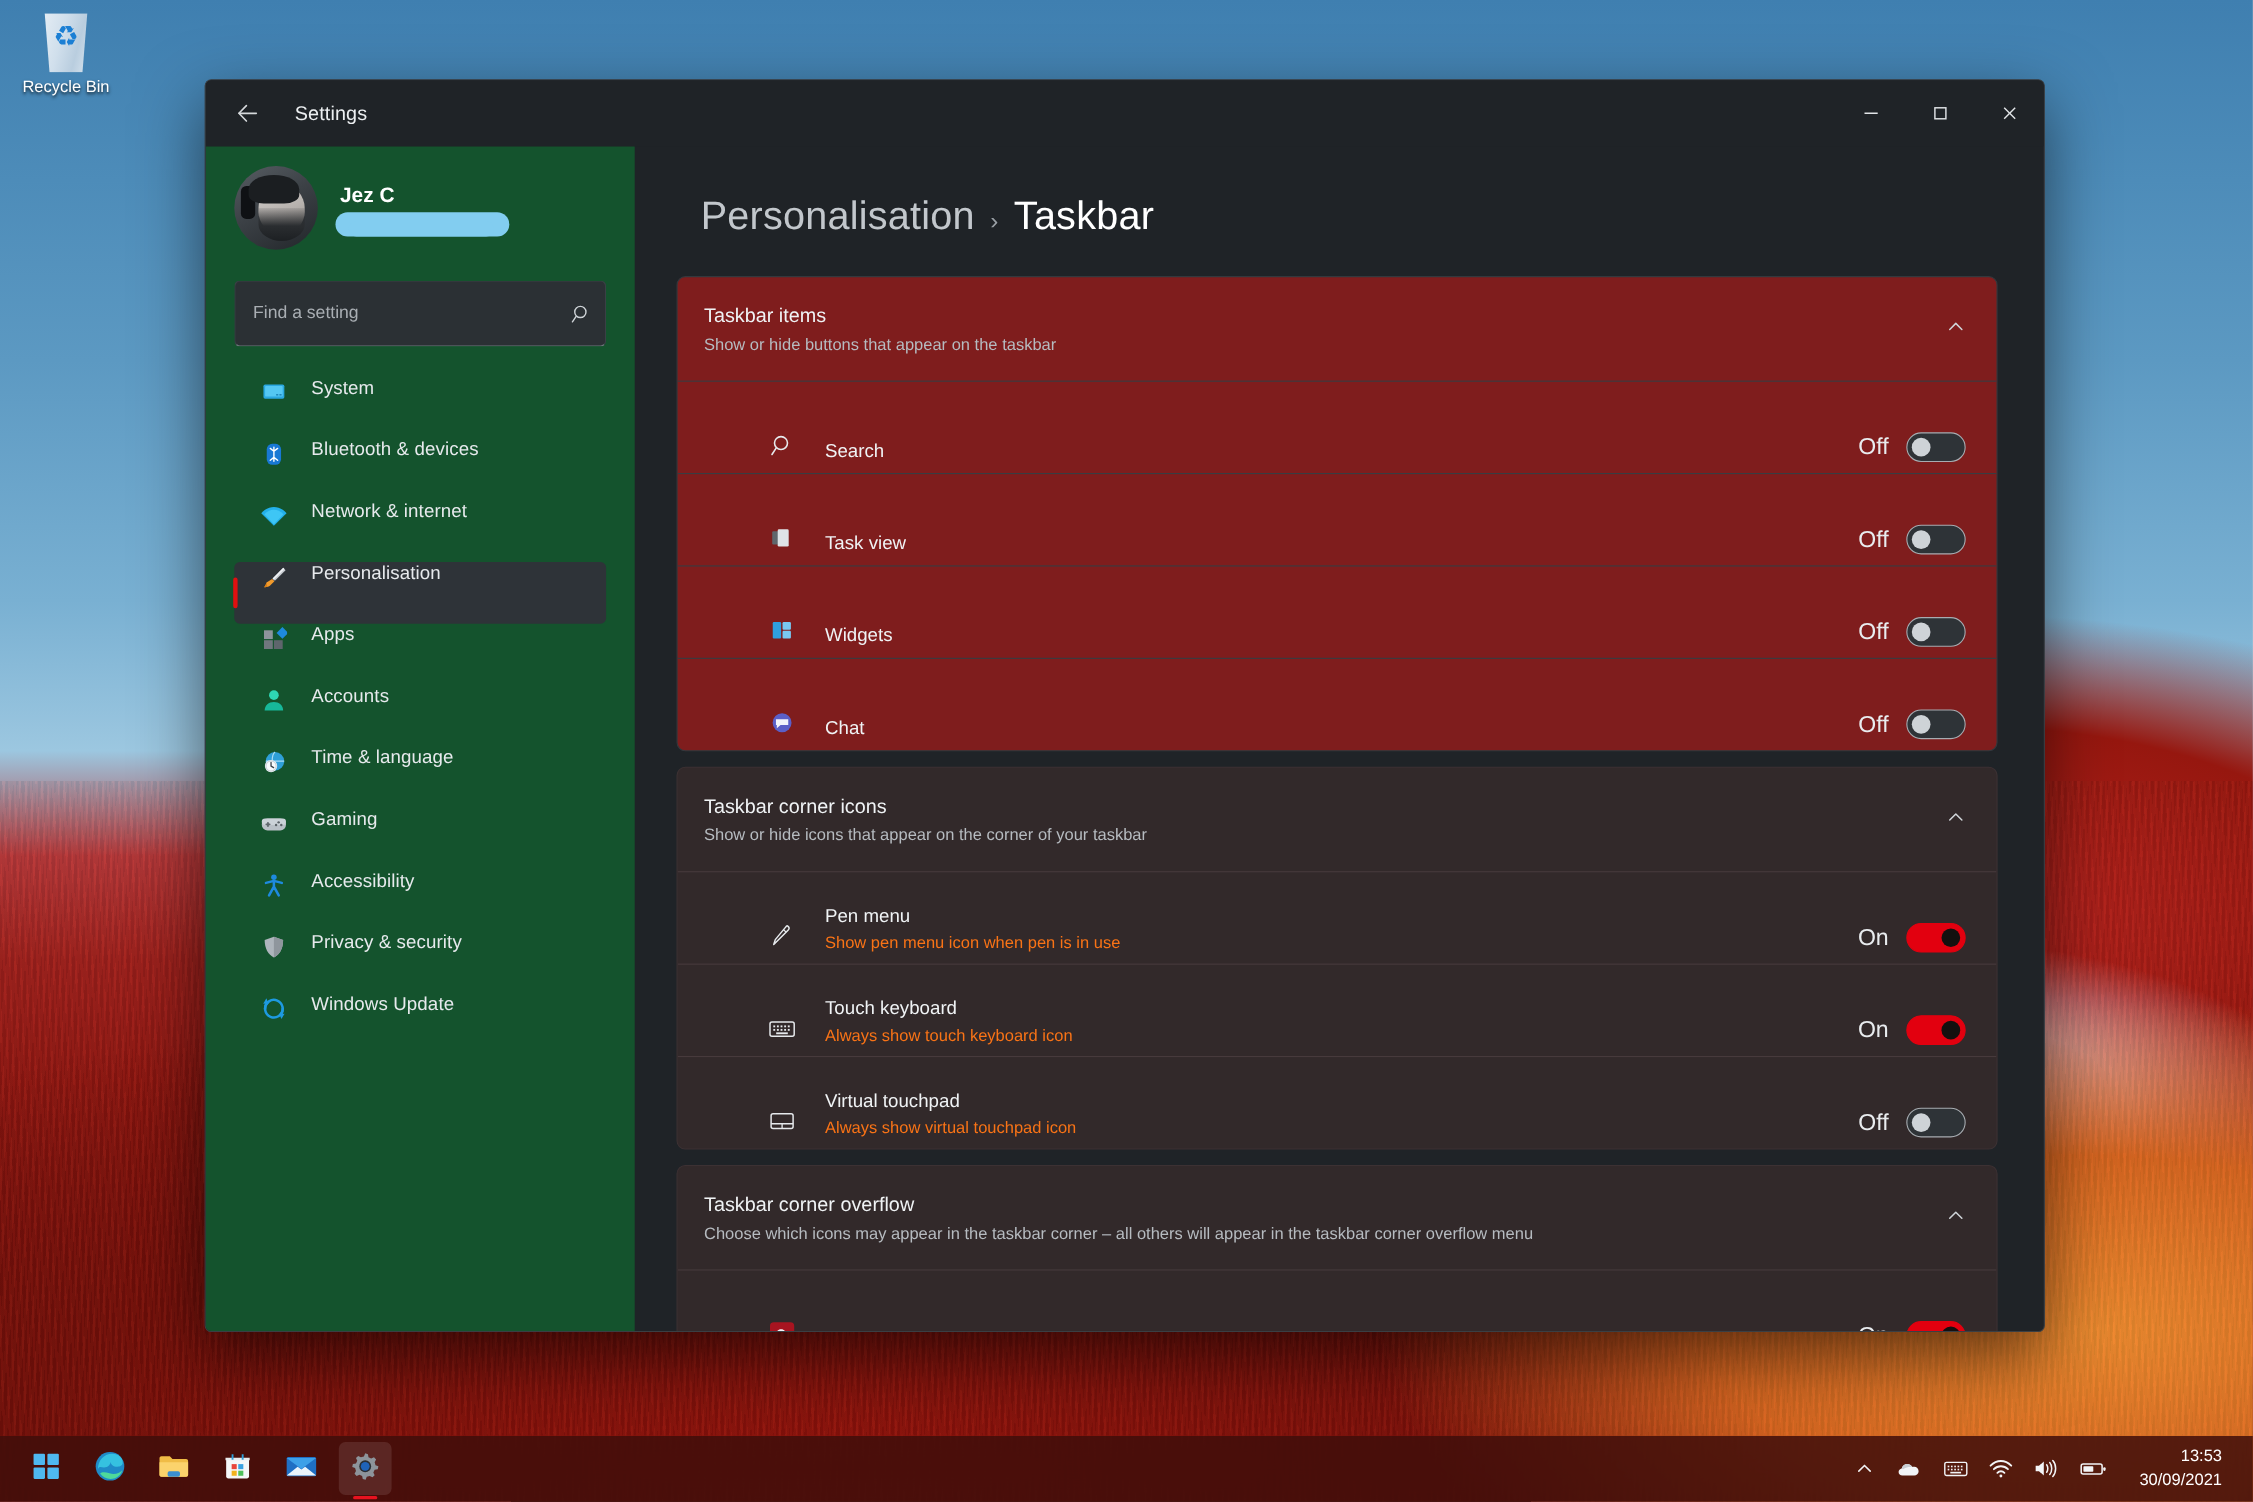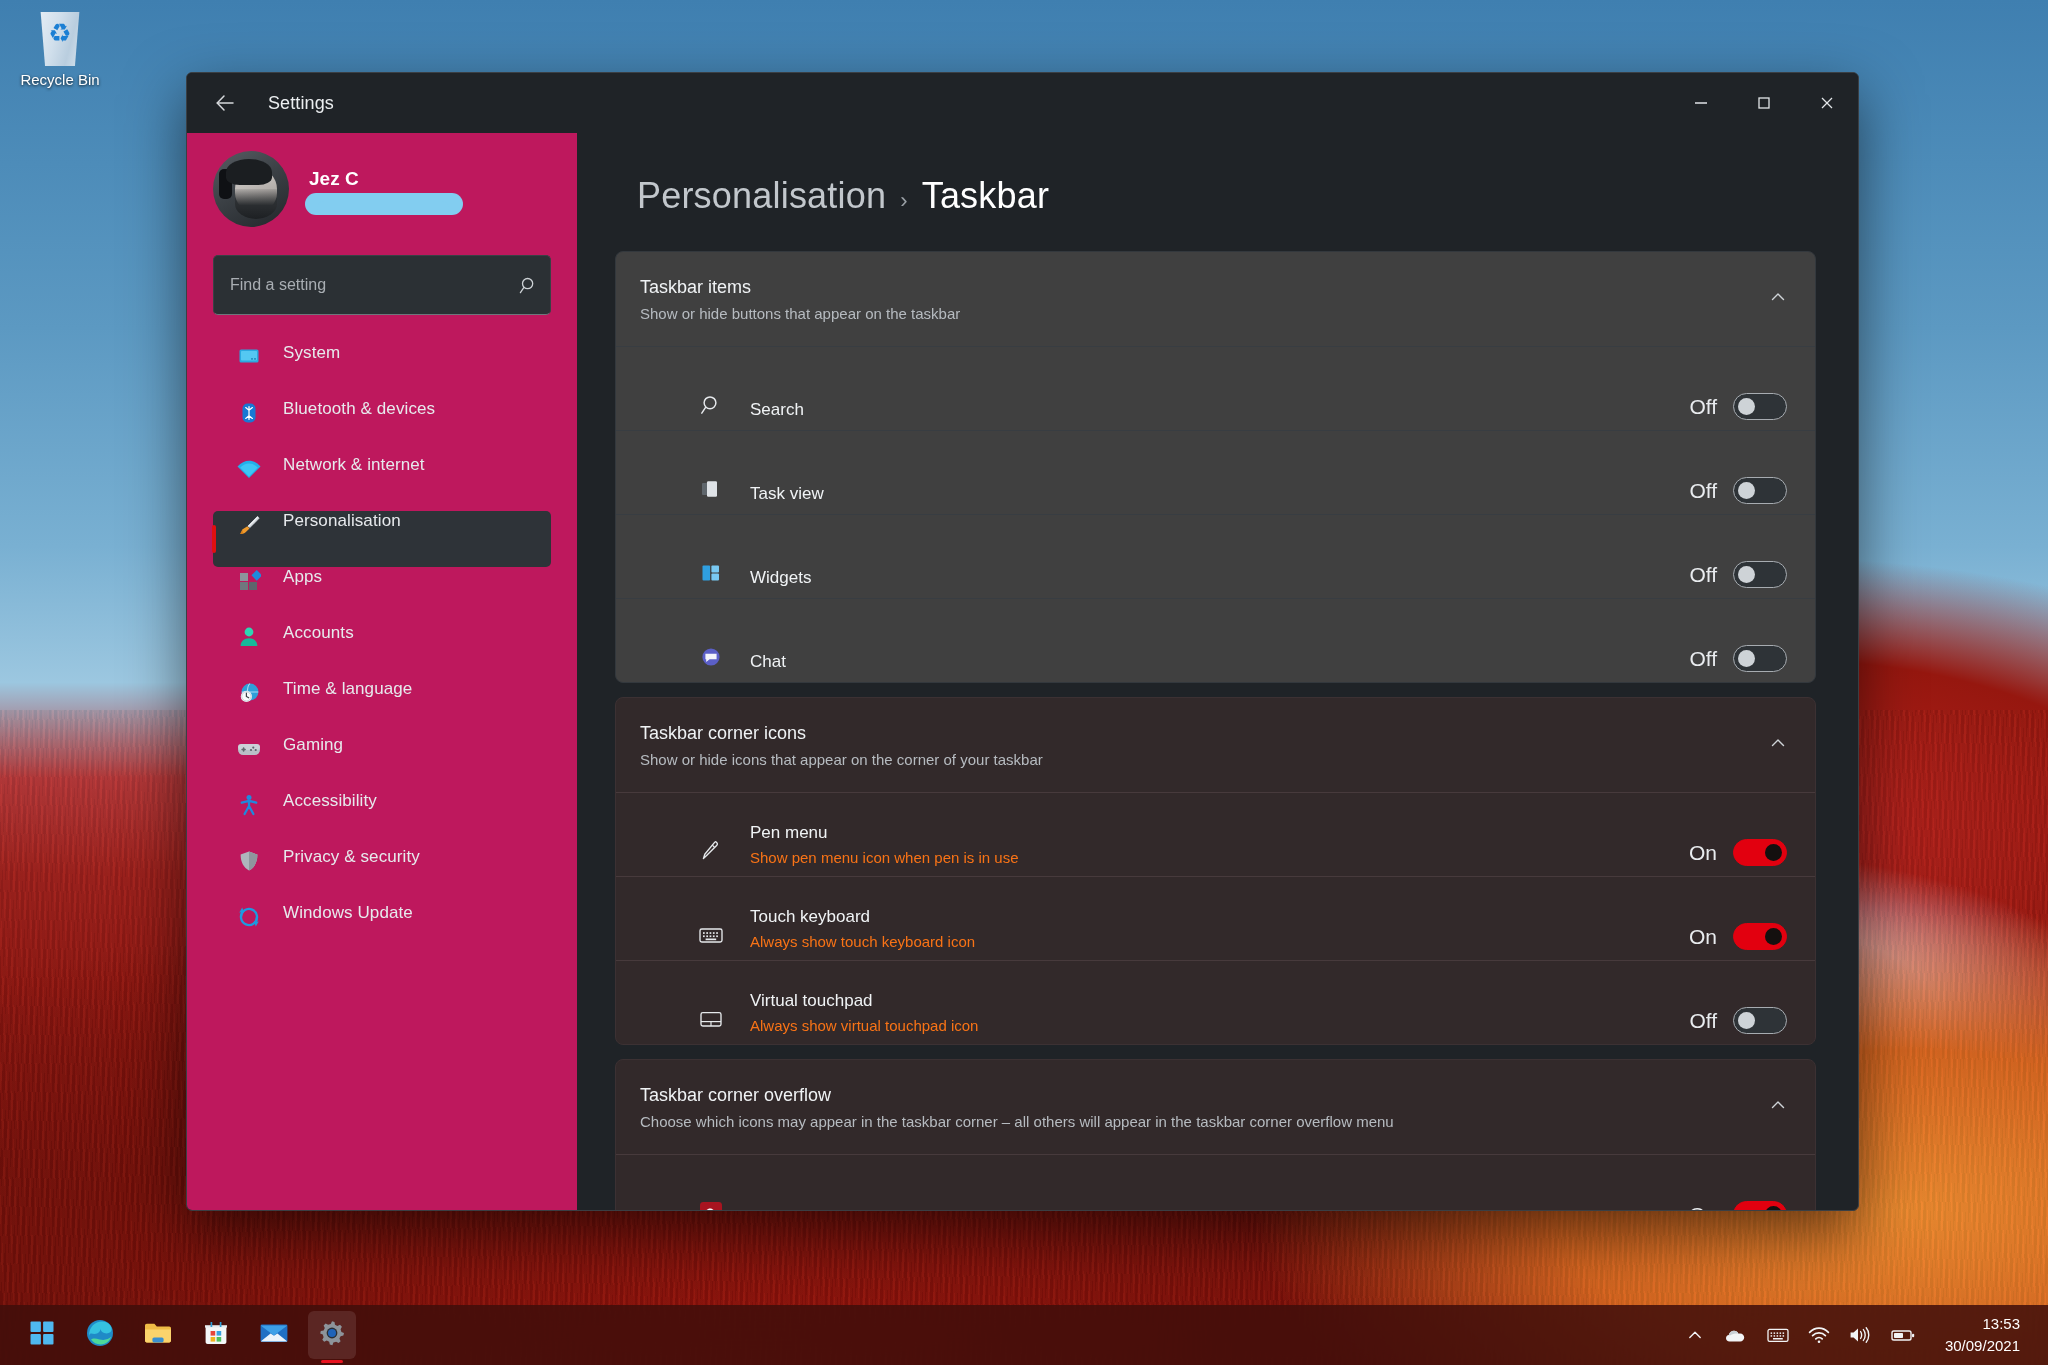--- a/index.html
+++ b/index.html
@@ -100,21 +100,21 @@
     display: flex; align-items: center; justify-content: center;
     color: #e2e5e8; cursor: pointer;
   }
 
   
   #window-body { flex: 1; display: flex; min-height: 0; }
 
   
   #sidebar {
     width: 390px; flex: 0 0 390px;
-    background: #be185d;
+    background: #14532d;
     padding: 0 0 0 0;
     overflow: hidden;
   }
   #account {
     display: flex; align-items: center;
     margin: 18px 0 0 26px; cursor: pointer;
   }
   #avatar {
     width: 76px; height: 76px; border-radius: 50%;
     background: linear-gradient(150deg, #585e64 0%, #3c4146 45%, #22262a 100%);
@@ -207,21 +207,21 @@
     font-size: 36px; letter-spacing: 0.2px;
     display: flex; align-items: baseline; gap: 14px;
   }
   #breadcrumb .crumb-parent { color: #c2c7cc; cursor: pointer; }
   #breadcrumb .crumb-sep { color: #9aa0a6; font-size: 22px; }
   #breadcrumb .crumb-current { color: #ffffff; }
 
   #cards { margin: 34px 42px 0 38px; }
 
   .card {
-    background: #404040;
+    background: #7f1d1d;
     border: 1px solid #33383d;
     border-radius: 8px;
     overflow: hidden;
     margin-bottom: 14px;
   }
   .card.tinted { background: #32292a; border-color: #3c3133; }
 
   .card-header {
     min-height: 94px;
     display: flex; align-items: center;

